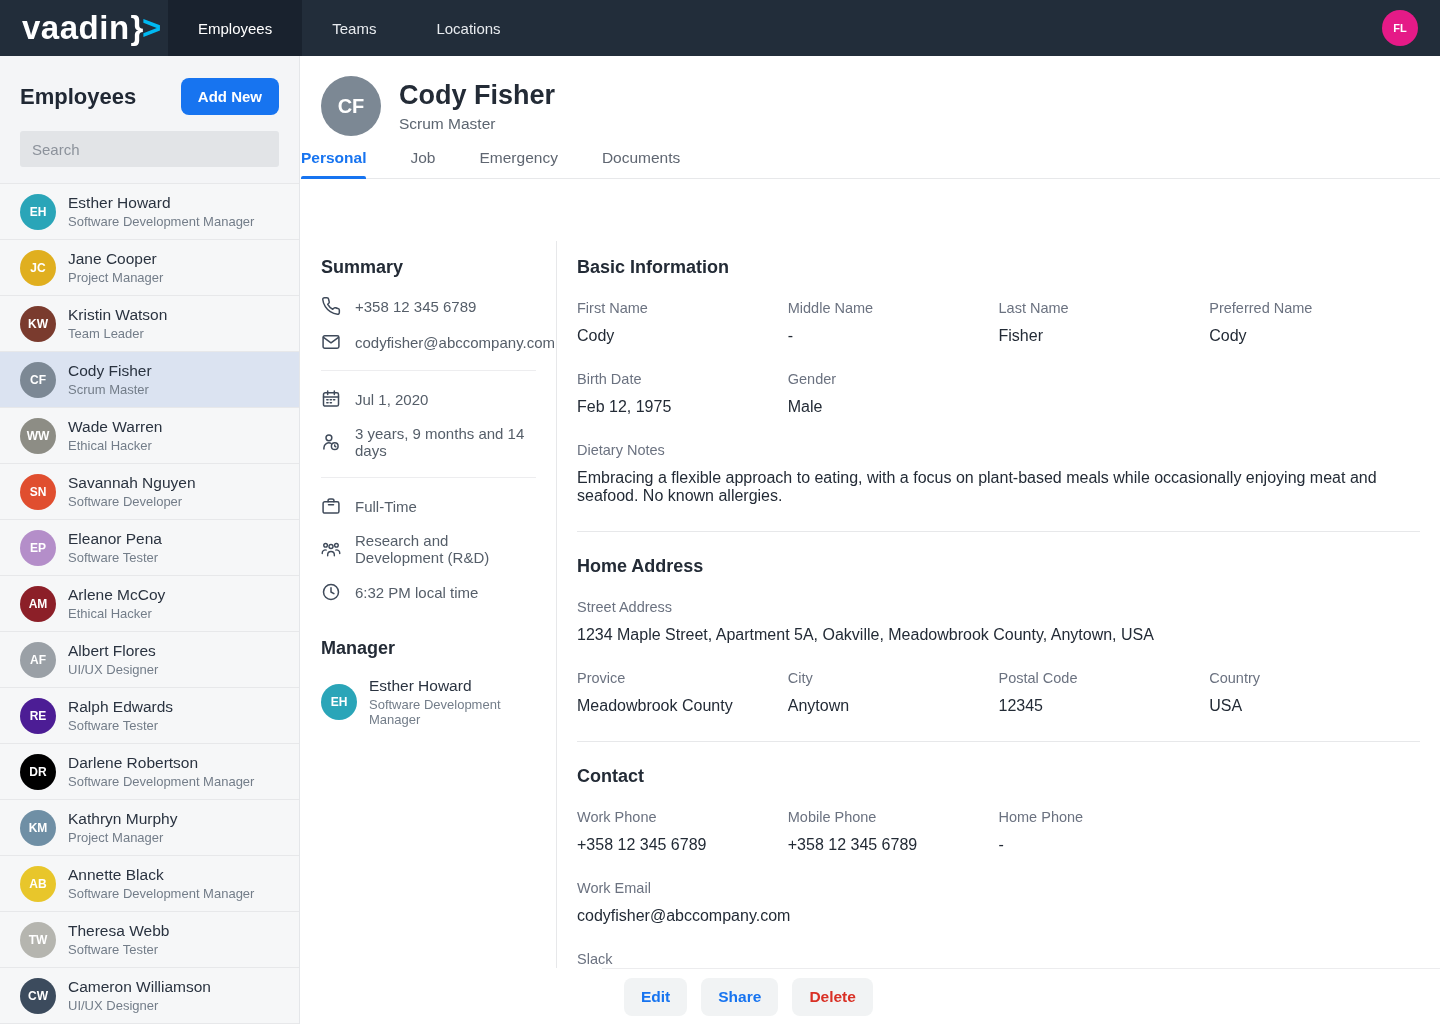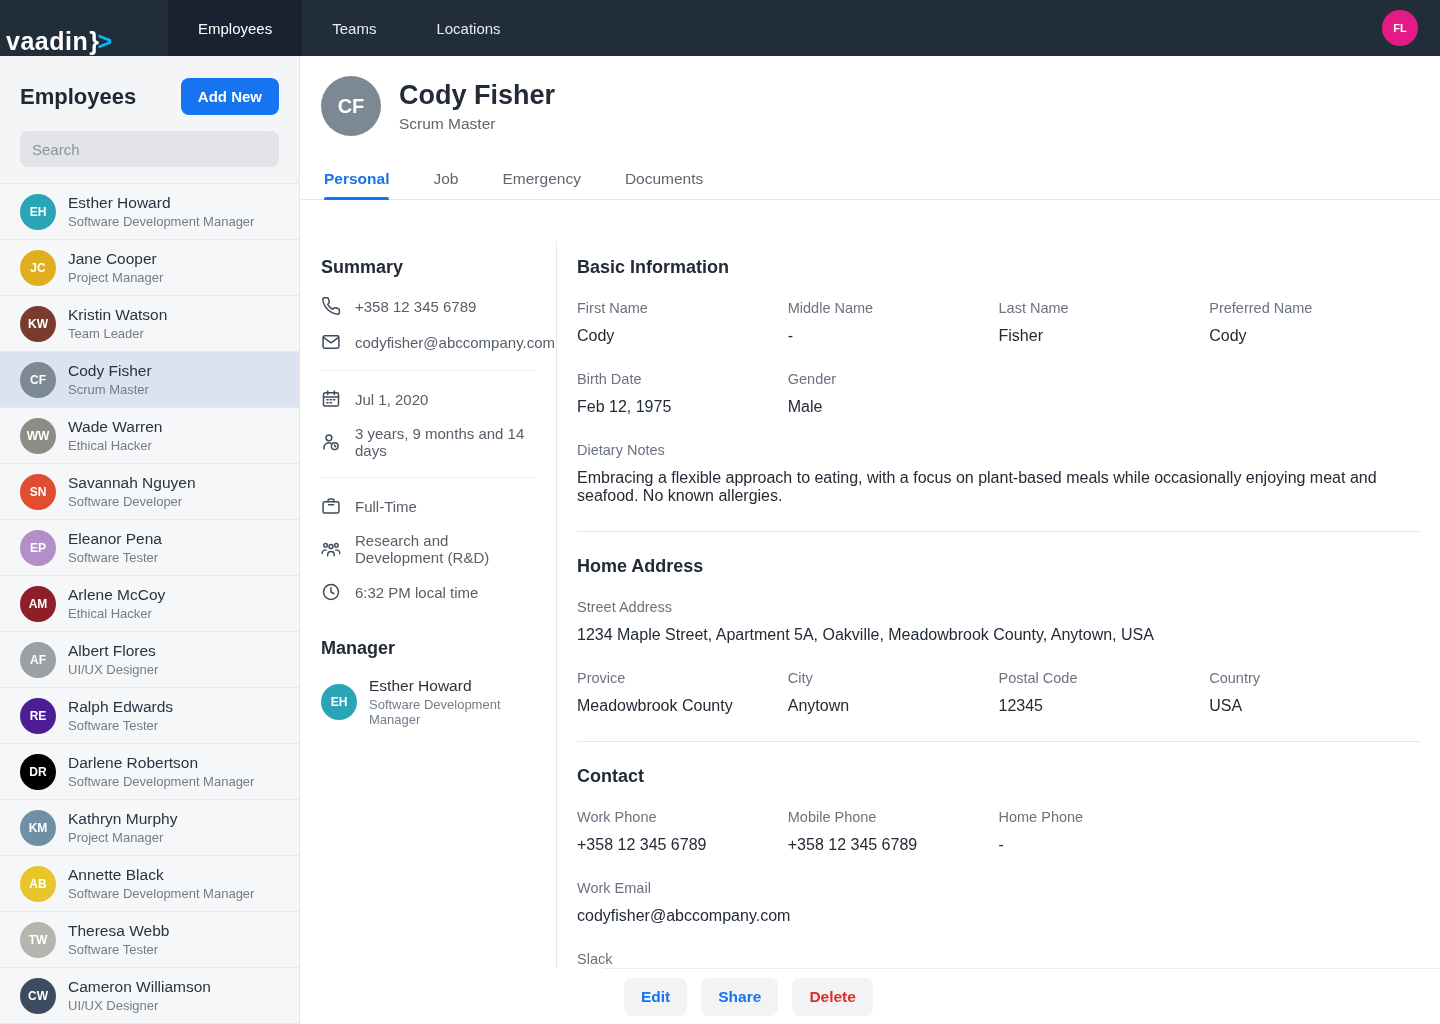--- a/index.html
+++ b/index.html
@@ -2,22 +2,22 @@
 <html><head>
 <meta charset="utf-8">
 <style>
   * { margin:0; padding:0; box-sizing:border-box; }
   html,body { width:1440px; height:1024px; overflow:hidden;
     font-family:"Liberation Sans", sans-serif; background:#fff; color:#232b36; }
 
   
   .navbar { position:absolute; left:0; top:0; width:1440px; height:56px;
     background:#222d3a; display:flex; align-items:stretch; z-index:30; }
-  .logo { width:168px; display:flex; align-items:flex-end; padding-left:6px;
-    font-size:25px; font-weight:bold; letter-spacing:.5px; color:#fff; }
+  .logo { width:168px; display:flex; align-items:center; padding-left:22px;
+    font-size:33px; font-weight:bold; letter-spacing:.5px; color:#fff; }
   .logo .brace { color:#fff; margin-left:1px; }
   .logo .chev { color:#00b9f2; margin-left:-2px; }
   .nav-items { display:flex; align-items:stretch; }
   .nav-item { display:flex; align-items:center; padding:0 30px; color:#e8ebef;
     font-size:15px; cursor:pointer; }
   .nav-item.active { background:#19222e; color:#fff; }
   .nav-right { margin-left:auto; display:flex; align-items:center; padding-right:22px; }
   .nav-avatar { width:36px; height:36px; border-radius:50%; display:flex;
     align-items:center; justify-content:center; color:#fff; font-size:11px; font-weight:bold; }
 
@@ -25,42 +25,42 @@
   .sidebar { position:absolute; left:0; top:56px; width:300px; bottom:0;
     background:#f4f5f7; border-right:1px solid #e4e6e9; display:flex; flex-direction:column; }
   .sidebar-head { padding:22px 20px 16px 20px; }
   .sidebar-title-row { display:flex; align-items:center; justify-content:space-between; }
   .sidebar-title { font-size:22px; font-weight:bold; color:#202834; }
   .add-btn { background:#1774f0; color:#fff; border:none; border-radius:8px;
     font-size:15px; font-weight:bold; padding:10px 17px; cursor:pointer;
     font-family:"Liberation Sans", sans-serif; }
   .search-box { margin-top:16px; }
   .search-input { width:100%; height:36px; background:#e2e4e7; border:none;
-    border-radius:8px; padding:18px 12px; font-size:15px; color:#c2410c;
+    border-radius:3px; padding:18px 12px; font-size:15px; color:#c2410c;
     font-family:"Liberation Sans", sans-serif; outline:none; }
   .search-input::placeholder { color:#8c929b; }
   .emp-list { flex:1; overflow:hidden; border-top:1px solid #e7e8ea; }
   .emp-row { height:56px; display:flex; align-items:center; padding:0 20px;
     border-bottom:1px solid #e7e8ea; cursor:pointer; background:#f6f7f8; }
   .emp-row.selected { background:#dbe3f1; }
   .avatar { border-radius:50%; color:#fff; display:flex; align-items:center;
     justify-content:center; font-weight:bold; flex:none; }
   .emp-row .avatar { width:36px; height:36px; font-size:12px; }
   .emp-text { margin-left:12px; min-width:0; }
   .emp-name { font-size:15.5px; color:#2a3340; }
   .emp-role { font-size:13px; color:#737d89; margin-top:2px; white-space:nowrap; }
 
   
   .main { position:absolute; left:301px; top:56px; right:0; bottom:0; background:#fff; }
   .profile-head { padding:20px 0 0 20px; display:flex; align-items:center; }
   .profile-avatar { width:60px; height:60px; font-size:20px; }
   .profile-names { margin-left:18px; }
   .profile-name { font-size:27px; font-weight:bold; color:#232b36; }
   .profile-role { font-size:15.5px; color:#5c6570; margin-top:4px; }
-  .tabs { display:flex; padding-left:23px; margin-top:26px; border-bottom:1px solid #e7e8ea; }
+  .tabs { display:flex; margin-top:5px; border-bottom:1px solid #e7e8ea; }
   .tab { font-size:15.5px; color:#5f6671; padding:8px 0 11px 0; margin-right:44px;
     cursor:pointer; position:relative; }
   .tab.active { color:#1774f0; font-weight:bold; }
   .tab.active::after { content:""; position:absolute; left:0; right:0; bottom:-1px;
     height:3px; background:#1774f0; border-radius:2px 2px 0 0; }
 
   .content { position:absolute; top:185px; left:0; right:0; bottom:56px;
     display:flex; overflow:hidden; }
 
   

